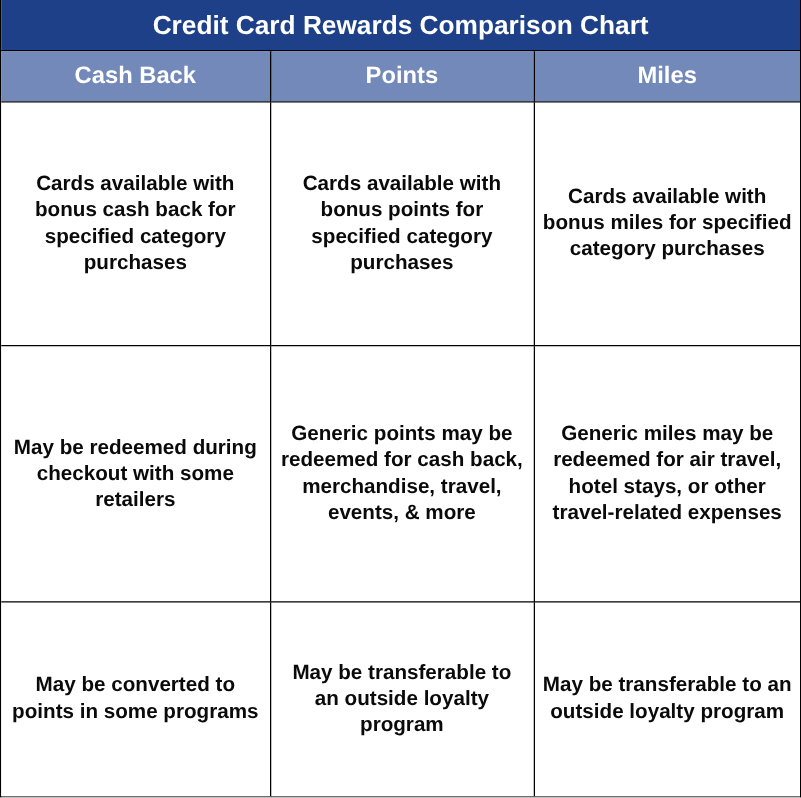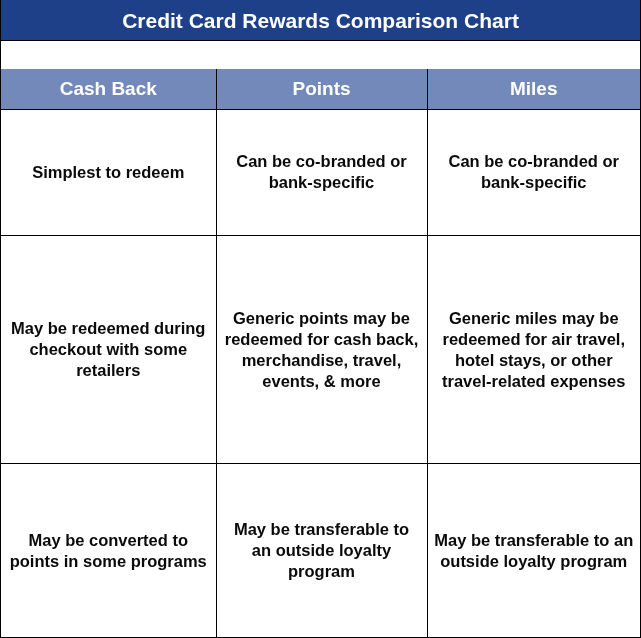--- a/index.html
+++ b/index.html
@@ -44,21 +44,20 @@
     line-height: 1;
     white-space: nowrap;
   }
 
   
   table.cmp {
     width: 100%;
     border-collapse: collapse;
     table-layout: fixed;
     flex: 1 1 auto;
-    margin-top: 28px;
   }
   table.cmp col.c1 { width: 215px; }
   table.cmp col.c2 { width: 211px; }
   table.cmp col.c3 { width: 213px; }
 
   table.cmp th,
   table.cmp td {
     border: 1px solid #000000;
     border-top: none;
     text-align: center;
@@ -112,24 +111,24 @@
         <col class="c3">
     </colgroup>
     <thead>
       <tr>
         <th class="col-head">Cash Back</th>
         <th class="col-head">Points</th>
         <th class="col-head">Miles</th>
       </tr>
     </thead>
     <tbody>
-      <tr class="r2">
-        <td class="cell">Simplest to redeem</td>
-        <td class="cell">Can be co-branded or bank-specific</td>
-        <td class="cell">Can be co-branded or bank-specific</td>
+      <tr class="r1">
+        <td class="cell">Cards available with bonus cash back for specified category purchases</td>
+        <td class="cell">Cards available with bonus points for specified category purchases</td>
+        <td class="cell">Cards available with bonus miles for specified category purchases</td>
       </tr>
       <tr class="r5">
         <td class="cell">May be redeemed during checkout with some retailers</td>
         <td class="cell">Generic points may be redeemed for cash back, merchandise, travel, events, &amp; more</td>
         <td class="cell">Generic miles may be redeemed for air travel, hotel stays, or other travel-related expenses</td>
       </tr>
       <tr class="r6">
         <td class="cell">May be converted to points in some programs</td>
         <td class="cell">May be transferable to an outside loyalty program</td>
         <td class="cell">May be transferable to an outside loyalty program</td>

